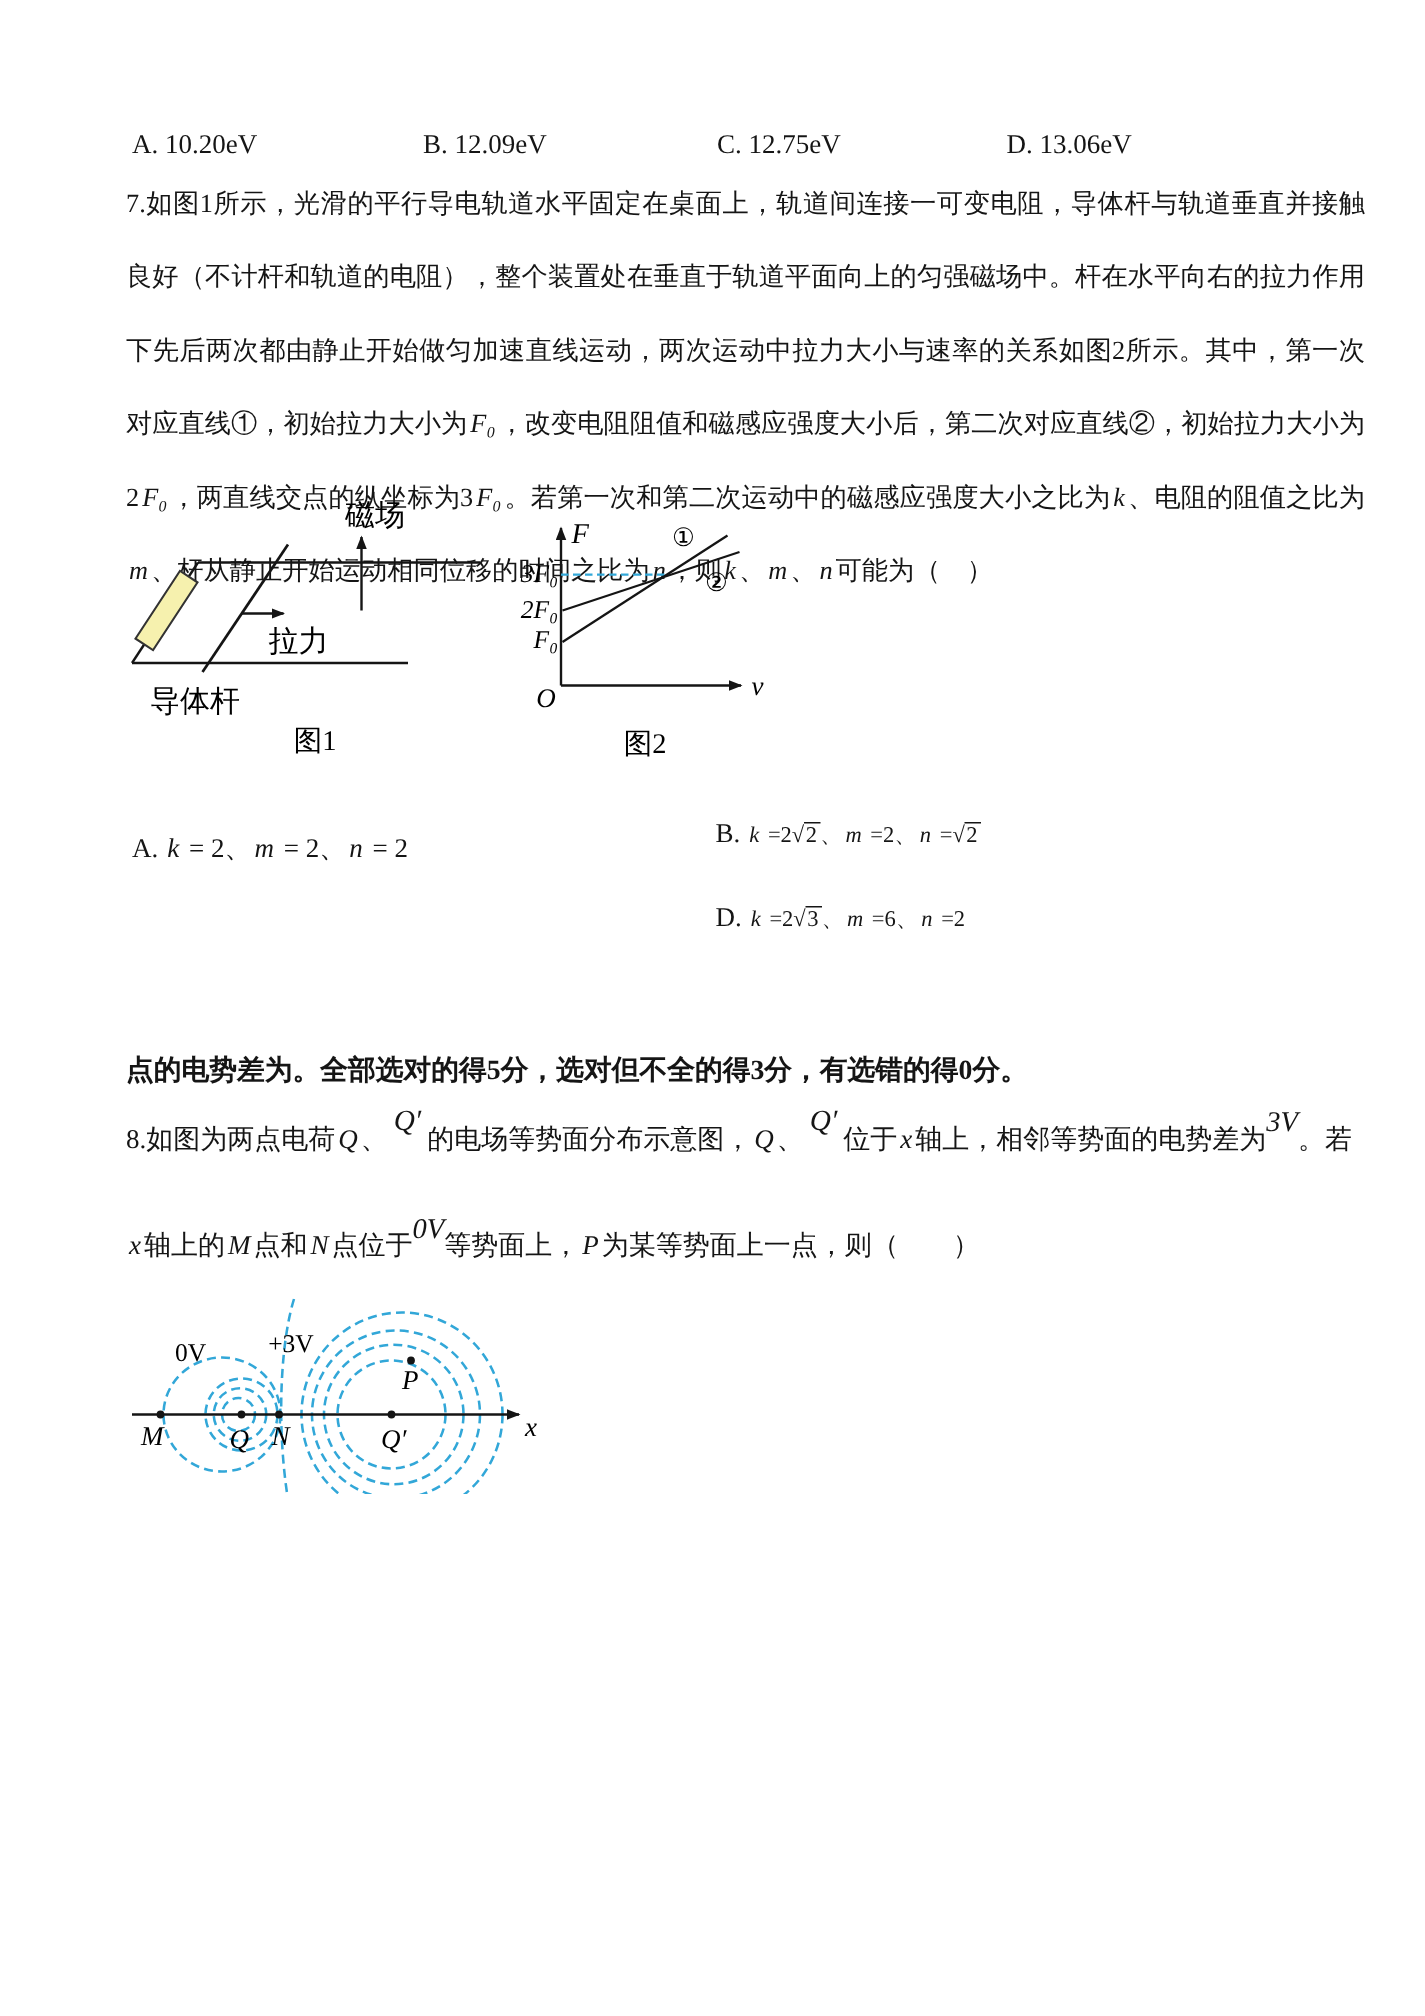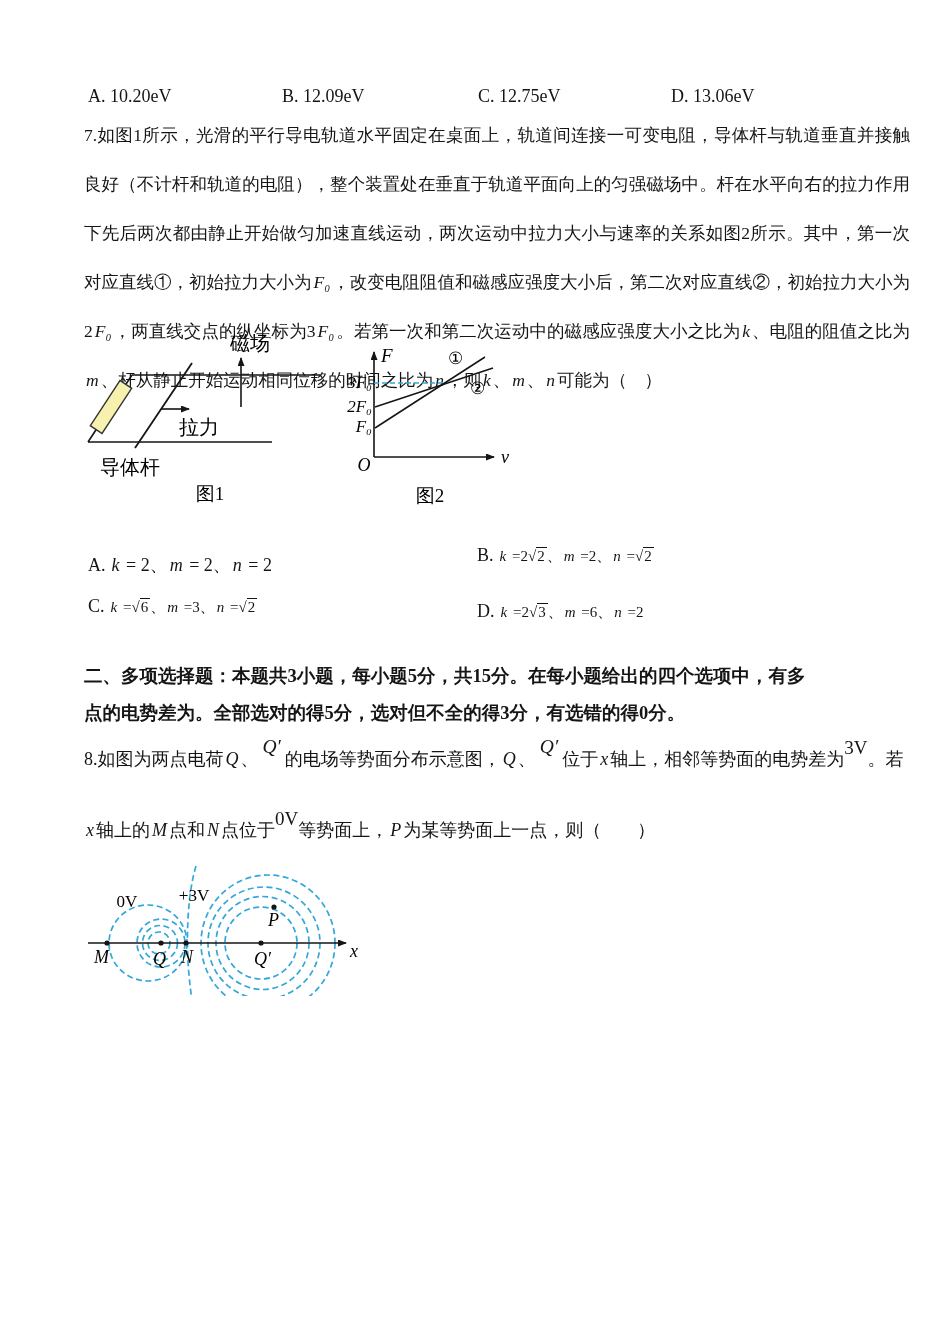--- a/index.html
+++ b/index.html
@@ -17,21 +17,21 @@
   .q7o-a{left:88px;top:553px}
   .q7o-b{left:477px;top:545px}
   .q7o-c{left:88px;top:596px}
   .q7o-d{left:477px;top:601px}
   .lab{font-size:18px;margin-right:4px;}
   .m22{font-size:15px;}
   .sec{position:absolute;left:84px;width:830px;font-weight:700;font-size:18.5px;white-space:nowrap;}
   .sec1{top:663px}.sec2{top:700px}
   .qline{position:absolute;left:84px;font-size:18px;white-space:nowrap;}
   .q8l1{top:747px}.q8l2{top:818px}
-  .sup{position:relative;top:-11px;font-size:19px;}
+  .sup{position:relative;top:-11px;font-size:19px;font-style:italic;}
   .supq{position:relative;top:-12px;font-size:19.5px;font-style:italic;margin:0 4px;}
   .q8opt{position:absolute;left:84px;font-size:18px;white-space:nowrap;}
   .q8o-a{top:1053px}.q8o-b{top:1090px}.q8o-c{top:1127px}.q8o-d{top:1167px}
   .footer{position:absolute;left:0;top:1320px;width:950px;text-align:center;
           font-size:15.5px;color:#ec4899;letter-spacing:.5px;}
   svg text{font-family:"Liberation Serif","DejaVu Serif",serif;}
   .it{font-style:italic;}
 </style>
 </head>
 <body>
@@ -87,28 +87,24 @@
     <text x="132" y="58" font-size="17">②</text>
     <text x="92" y="166" font-size="19" text-anchor="middle">图2</text>
   </svg>
 
   <div class="q7opt q7o-a">
     <span class="lab">A.</span><span class="math"><i>k</i> = 2、<i>m</i> = 2、<i>n</i> = 2</span>
   </div>
   <div class="q7opt q7o-b">
     <span class="lab">B.</span><span class="math m22"><i>k</i> =2<span class="sq">√<span class="rd">2</span></span>、<i>m</i> =2、<i>n</i> =<span class="sq">√<span class="rd">2</span></span></span>
   </div>
-  <div class="q7opt q7o-c">
-    <span class="lab">C.</span><span class="math m22"><i>k</i> =<span class="sq">√<span class="rd">6</span></span>、<i>m</i> =3、<i>n</i> =<span class="sq">√<span class="rd">2</span></span></span>
-  </div>
   <div class="q7opt q7o-d">
     <span class="lab">D.</span><span class="math m22"><i>k</i> =2<span class="sq">√<span class="rd">3</span></span>、<i>m</i> =6、<i>n</i> =2</span>
   </div>
 
-  <div class="sec sec1">二、多项选择题：本题共3小题，每小题5分，共15分。在每小题给出的四个选项中，有多</div>
   <div class="sec sec2">点的电势差为。全部选对的得5分，选对但不全的得3分，有选错的得0分。</div>
 
   <div class="qline q8l1">
     <span class="math">8.如图为两点电荷<i>Q</i>、</span><span class="supq">Q′</span><span class="math">的电场等势面分布示意图，<i>Q</i>、</span><span class="supq">Q′</span><span class="math">位于<i>x</i>轴上，相邻等势面的电势差为</span><span class="sup">3V</span><span class="math">。若</span>
   </div>
   <div class="qline q8l2">
     <span class="math"><i>x</i>轴上的<i>M</i>点和<i>N</i>点位于</span><span class="sup">0V</span><span class="math">等势面上，<i>P</i>为某等势面上一点，则（　　）</span>
   </div>
 
   <svg class="abs" style="left:78px;top:860px" width="295" height="185" viewBox="0 0 295 185">

